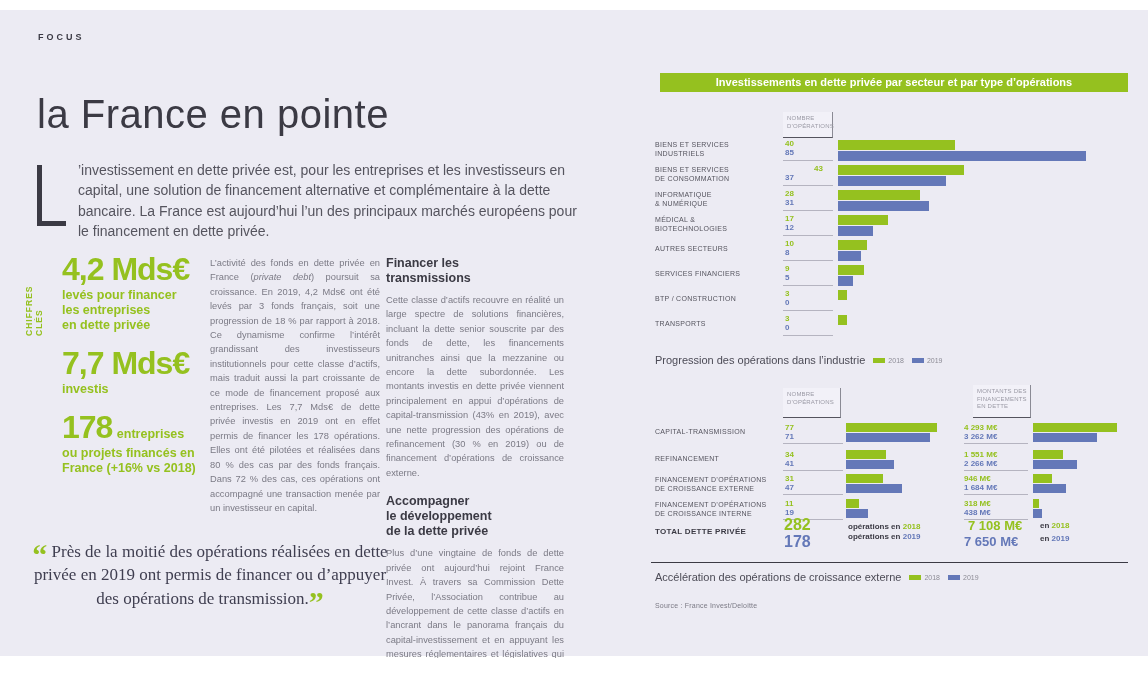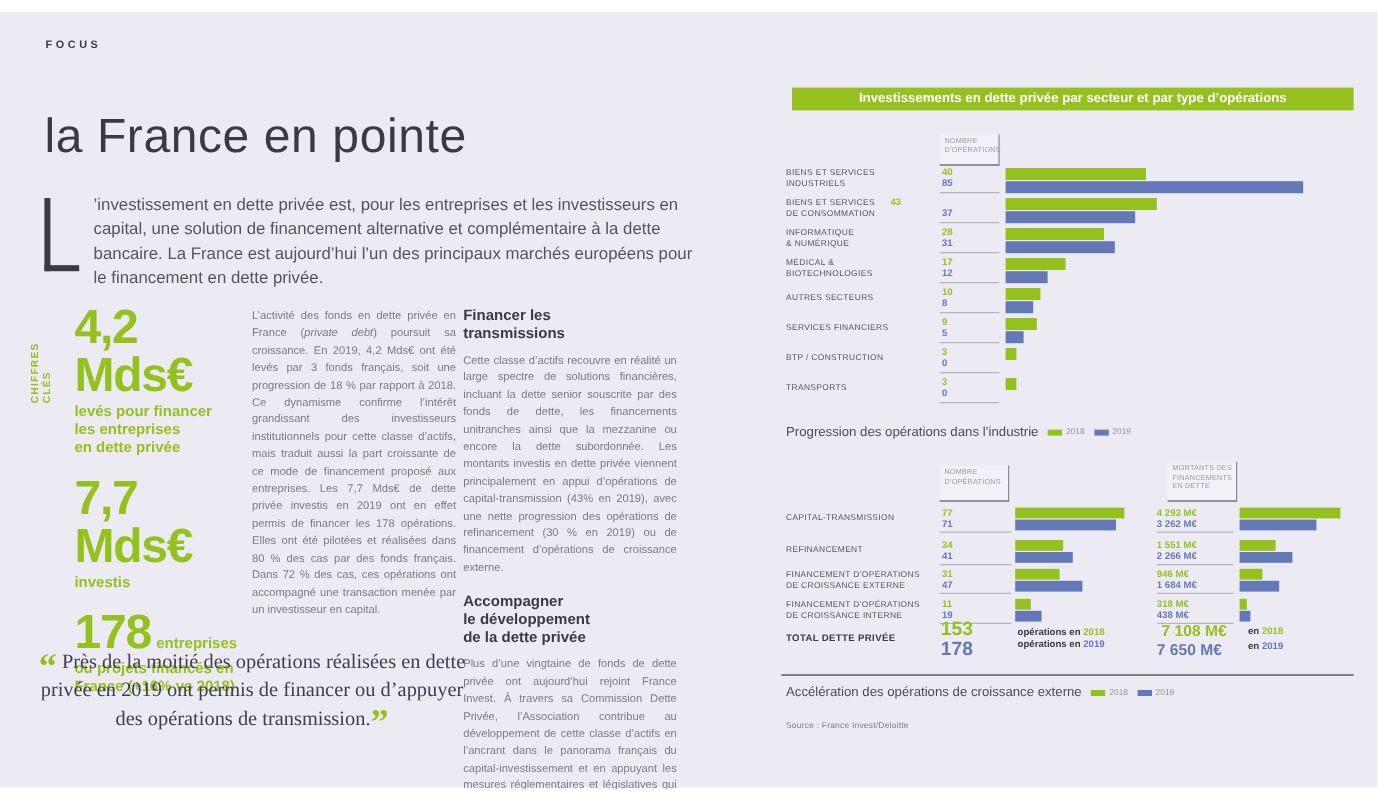--- a/index.html
+++ b/index.html
@@ -11,21 +11,21 @@
   
   .kicker{left:38px;top:32px;font-size:9px;font-weight:bold;letter-spacing:3px;color:#3b3a44;}
   .title-green{left:35px;top:47px;font-size:43px;font-weight:bold;color:var(--green);letter-spacing:-0.5px;}
   .title-dark{left:37px;top:92px;font-size:40px;font-weight:300;color:#3b3a44;letter-spacing:0.5px;}
   .intro{left:37px;top:160px;width:552px;font-size:14px;line-height:1.45;color:#55545e;}
   .dropcap{float:left;width:24px;height:56px;border-left:5px solid #3b3a44;border-bottom:5px solid #3b3a44;
            margin:5px 12px 2px 0;}
   .rail{left:24px;top:260px;height:76px;font-size:8.5px;font-weight:bold;letter-spacing:1px;color:var(--green);
         writing-mode:vertical-rl;transform:rotate(180deg);}
   .figures{left:62px;top:253px;width:150px;color:var(--green);}
-  .fig-value{font-size:40px;font-weight:bold;letter-spacing:-1px;line-height:1;}
+  .fig-value{font-size:32px;font-weight:bold;letter-spacing:-1px;line-height:1;}
   .fig-suffix{font-size:12.5px;font-weight:bold;letter-spacing:0;}
   .fig-label{font-size:12.5px;font-weight:bold;line-height:1.2;white-space:pre-line;margin:3px 0 14px 0;}
   .col{color:#7b7a85;}
   .col h3{margin:0 0 7px 0;font-size:12.5px;line-height:1.2;color:#3b3a44;white-space:pre-line;}
   .col p{margin:0 0 14px 0;font-size:9.3px;line-height:1.55;text-align:justify;hyphens:auto;}
   .col2{left:210px;top:256px;width:170px;}
   .col3{left:386px;top:256px;width:178px;}
   .quote{left:26px;top:540px;width:368px;text-align:center;
          font-family:"Liberation Serif","DejaVu Serif",serif;font-size:17px;line-height:1.38;color:#3f3e50;}
   .qmark{font-family:"Liberation Serif",serif;font-size:30px;font-weight:bold;color:var(--green);
@@ -109,21 +109,21 @@
   <div id="chart1">
       <div class="c-label abs" style="left: 655px; top: 140px; width: 125px;">BIENS ET SERVICES
 INDUSTRIELS</div>
       <div class="c-num g abs" style="left: 785px; top: 139px;">40</div>
       <div class="c-num b abs" style="left: 785px; top: 148px;">85</div>
       <div class="c-sep abs" style="left: 783px; top: 160px; width: 50px;"></div>
       <div class="c-bar gbar abs" style="left: 838px; top: 140px; width: 117px;"></div>
       <div class="c-bar bbar abs" style="left: 838px; top: 151px; width: 248px;"></div>
       <div class="c-label abs" style="left: 655px; top: 165px; width: 125px;">BIENS ET SERVICES
 DE CONSOMMATION</div>
-      <div class="c-num g abs" style="left: 742px; top: 164px;">43</div>
+      <div class="c-num g abs" style="left: 814px; top: 164px;">43</div>
       <div class="c-num b abs" style="left: 785px; top: 173px;">37</div>
       <div class="c-sep abs" style="left: 783px; top: 185px; width: 50px;"></div>
       <div class="c-bar gbar abs" style="left: 838px; top: 165px; width: 126px;"></div>
       <div class="c-bar bbar abs" style="left: 838px; top: 176px; width: 108px;"></div>
       <div class="c-label abs" style="left: 655px; top: 190px; width: 125px;">INFORMATIQUE
 &amp; NUMÉRIQUE</div>
       <div class="c-num g abs" style="left: 785px; top: 189px;">28</div>
       <div class="c-num b abs" style="left: 785px; top: 198px;">31</div>
       <div class="c-sep abs" style="left: 783px; top: 210px; width: 50px;"></div>
       <div class="c-bar gbar abs" style="left: 838px; top: 190px; width: 82px;"></div>
@@ -220,21 +220,21 @@
       <div class="c-bar gbar abs" style="left: 846px; top: 499px; width: 13px; height: 9px;"></div>
       <div class="c-bar bbar abs" style="left: 846px; top: 509px; width: 22px; height: 9px;"></div>
       <div class="c-num g abs" style="left: 964px; top: 499px;">318 M€</div>
       <div class="c-num b abs" style="left: 964px; top: 508px;">438 M€</div>
       <div class="c-sep abs" style="left: 964px; top: 519px; width: 64px;"></div>
       <div class="c-bar gbar abs" style="left: 1033px; top: 499px; width: 6px; height: 9px;"></div>
       <div class="c-bar bbar abs" style="left: 1033px; top: 509px; width: 9px; height: 9px;"></div>
     </div>
 
   <div class="abs total-label" style="left:655px;top:527px;">TOTAL DETTE PRIVÉE</div>
-  <div class="abs total-num g" style="left:784px;top:517px;">153</div>
+  <div class="abs total-num g" style="left:784px;top:517px;">282</div>
   <div class="abs total-num b" style="left:784px;top:534px;">178</div>
   <div class="abs total-cap" style="left:848px;top:522px;"><span>opérations en</span> <span class="g">2018</span></div>
   <div class="abs total-cap" style="left:848px;top:532px;"><span>opérations en</span> <span class="b">2019</span></div>
   <div class="abs total-amt g" style="left:968px;top:519px;">7 108 M€</div>
   <div class="abs total-amt b" style="left:964px;top:535px;">7 650 M€</div>
   <div class="abs total-cap" style="left:1040px;top:521px;"><span>en</span> <span class="g">2018</span></div>
   <div class="abs total-cap" style="left:1040px;top:534px;"><span>en</span> <span class="b">2019</span></div>
 
   <div class="abs rule" style="left:651px;top:562px;width:477px;"></div>
 

